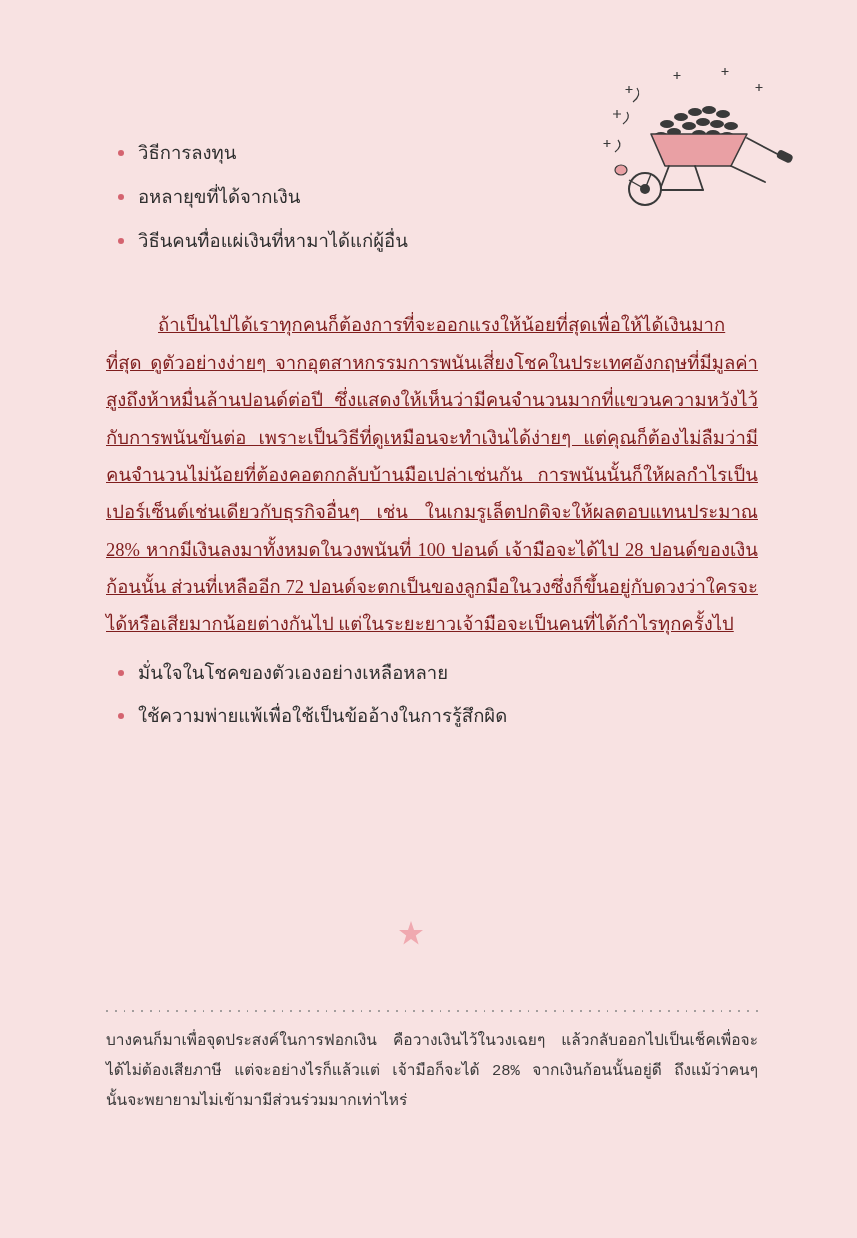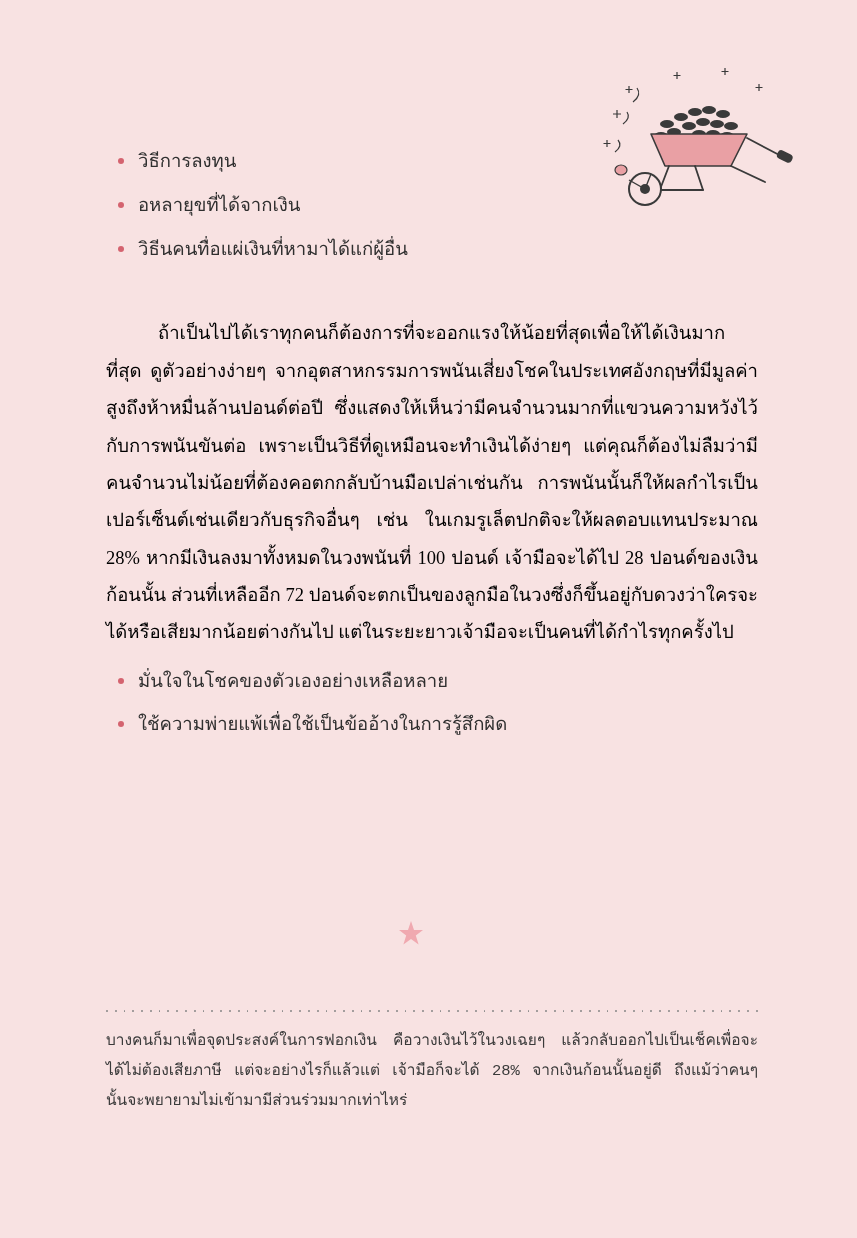--- a/index.html
+++ b/index.html
@@ -29,21 +29,20 @@
     width: 200px;
     height: 155px;
   }
 
   
   .content {
     position: absolute;
     left: 106px;
     top: 140px;
     width: 652px;
-    margin-top: 8px;
   }
 
   ul.bullets {
     list-style: none;
     margin: 0;
     padding: 0;
   }
   ul.bullets li {
     position: relative;
     padding-left: 32px;
@@ -63,21 +62,22 @@
     background: #d4636f;
   }
 
   .para {
     font-size: 18.5px;
     line-height: 2.02;
     text-align: justify;
     text-justify: inter-word;
     margin: 22px 0 0 0;
     text-indent: 52px;
-    color: #000000;
+    color: #7f1d1d;
+    text-decoration: underline;
   }
 
   .spacer-1 { height: 14px; }
   .spacer-2 { height: 16px; }
 
   .bullets-2 {
     margin-top: 26px;
   }
   .bullets-2 li {
     margin-bottom: 22px;

